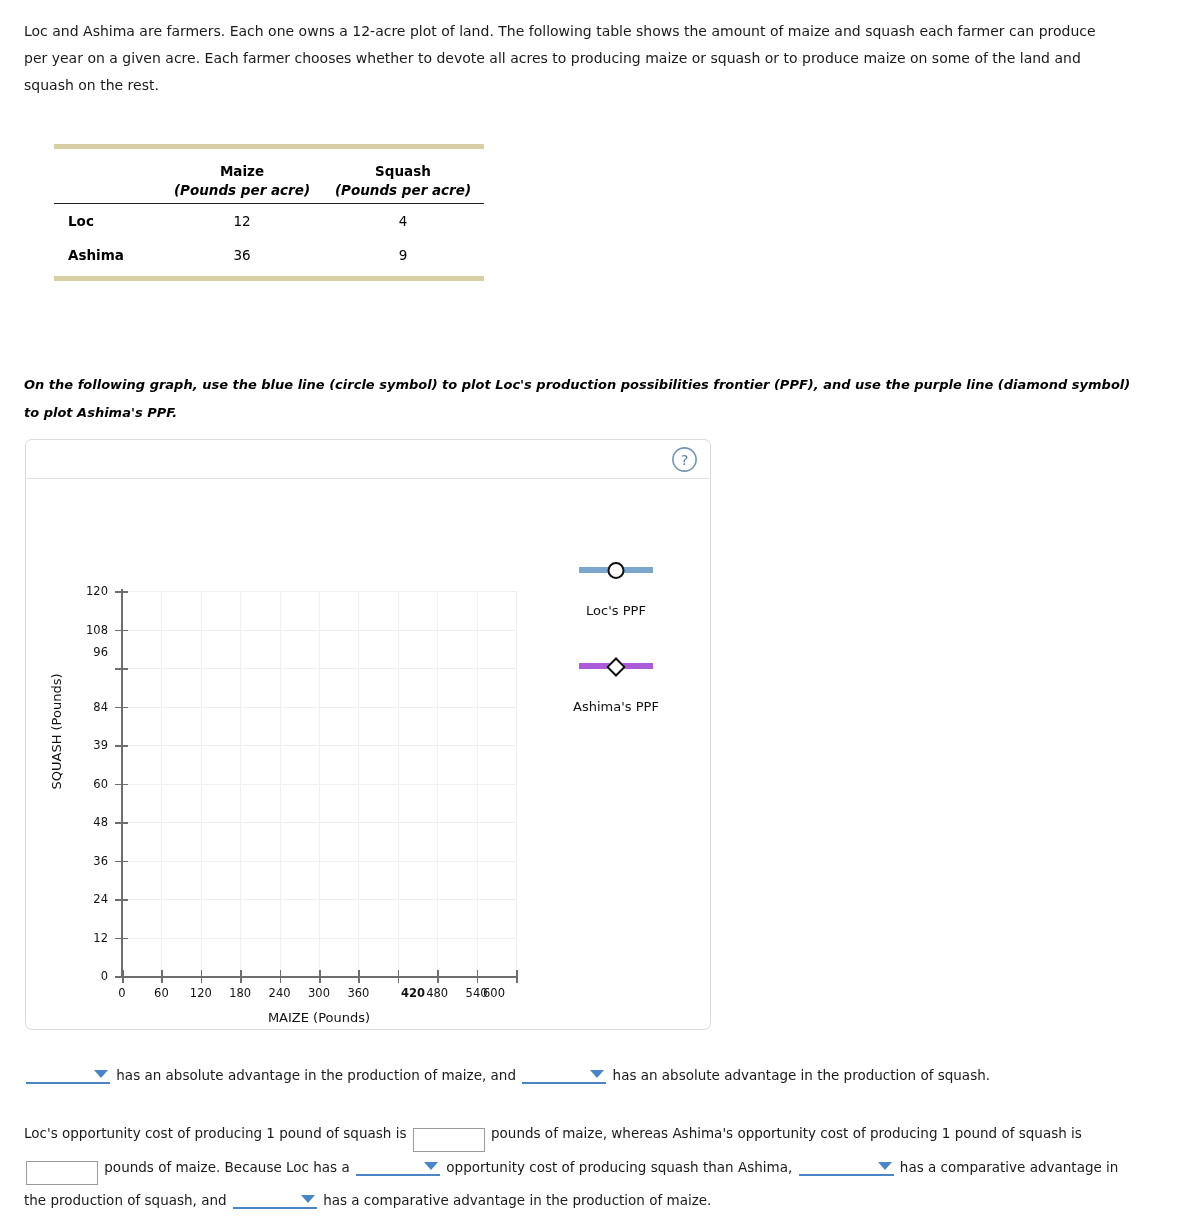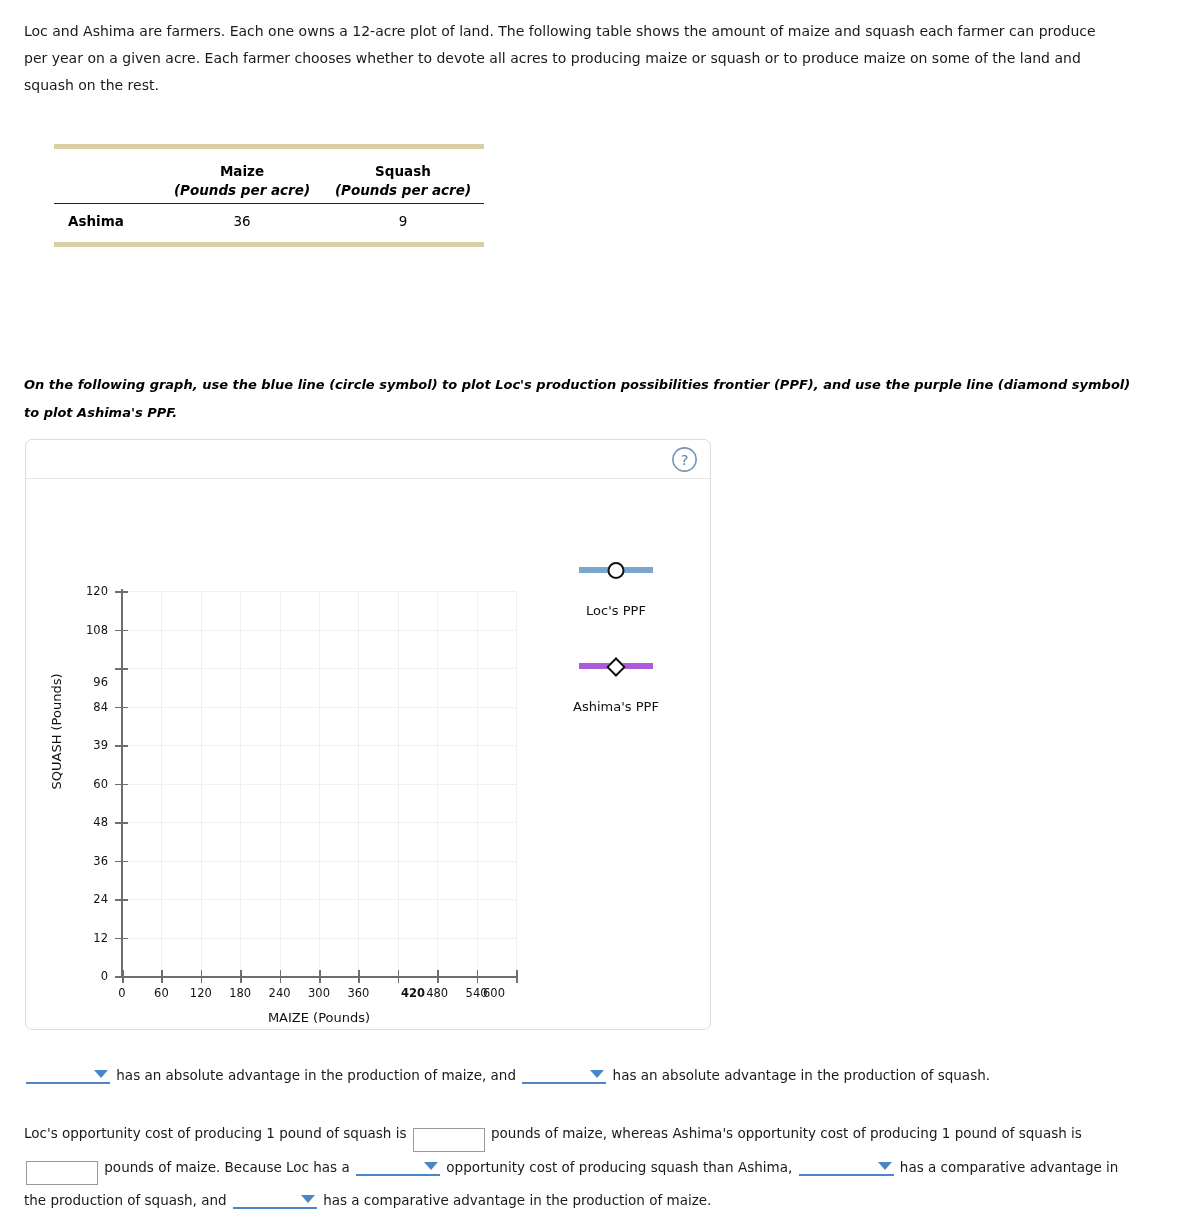--- a/index.html
+++ b/index.html
@@ -335,20 +335,25 @@
     <tbody>
         <tr>
       <th class="col-label hdr-name"></th>
       <th class="col-maize hdr-name">Maize</th>
       <th class="col-squash hdr-name">Squash</th>
     </tr>
     <tr class="hdr-unit-row">
       <th class="col-label hdr-unit"></th>
       <th class="col-maize hdr-unit">(Pounds per acre)</th>
       <th class="col-squash hdr-unit">(Pounds per acre)</th>
+    </tr>
+    <tr>
+      <td class="row-name">Loc</td>
+      <td class="row-val">12</td>
+      <td class="row-val">4</td>
     </tr>
     <tr class="last-row">
       <td class="row-name">Ashima</td>
       <td class="row-val">36</td>
       <td class="row-val">9</td>
     </tr>
   </tbody>
     </table>
   <div class="rule-bottom"></div>
 </div>
@@ -402,21 +407,21 @@
         <div class="ylabel-tick" style="top: 375.5px; left: 36px; position: absolute;">36</div>
         <div class="tick-y" style="top: 343px;"></div>
         <div class="ylabel-tick" style="top: 337px; left: 36px; position: absolute;">48</div>
         <div class="tick-y" style="top: 304.5px;"></div>
         <div class="ylabel-tick" style="top: 298.5px; left: 36px; position: absolute;">60</div>
         <div class="tick-y" style="top: 266px;"></div>
         <div class="ylabel-tick" style="top: 260px; left: 36px; position: absolute;">39</div>
         <div class="tick-y" style="top: 227.5px;"></div>
         <div class="ylabel-tick" style="top: 221.5px; left: 36px; position: absolute;">84</div>
         <div class="tick-y" style="top: 189px;"></div>
-        <div class="ylabel-tick" style="top: 197px; left: 36px; position: absolute;">96</div>
+        <div class="ylabel-tick" style="top: 167px; left: 36px; position: absolute;">96</div>
         <div class="tick-y" style="top: 150.5px;"></div>
         <div class="ylabel-tick" style="top: 144.5px; left: 36px; position: absolute;">108</div>
         <div class="tick-y" style="top: 112px;"></div>
         <div class="ylabel-tick" style="top: 106px; left: 36px; position: absolute;">120</div>
       </div>
     <div id="x-ticks">
         <div class="tick-x" style="left: 96px;"></div>
         <div class="xlabel-tick" style="left: 74px;">0</div>
         <div class="tick-x" style="left: 135.4px;"></div>
         <div class="xlabel-tick" style="left: 113.4px;">60</div>

